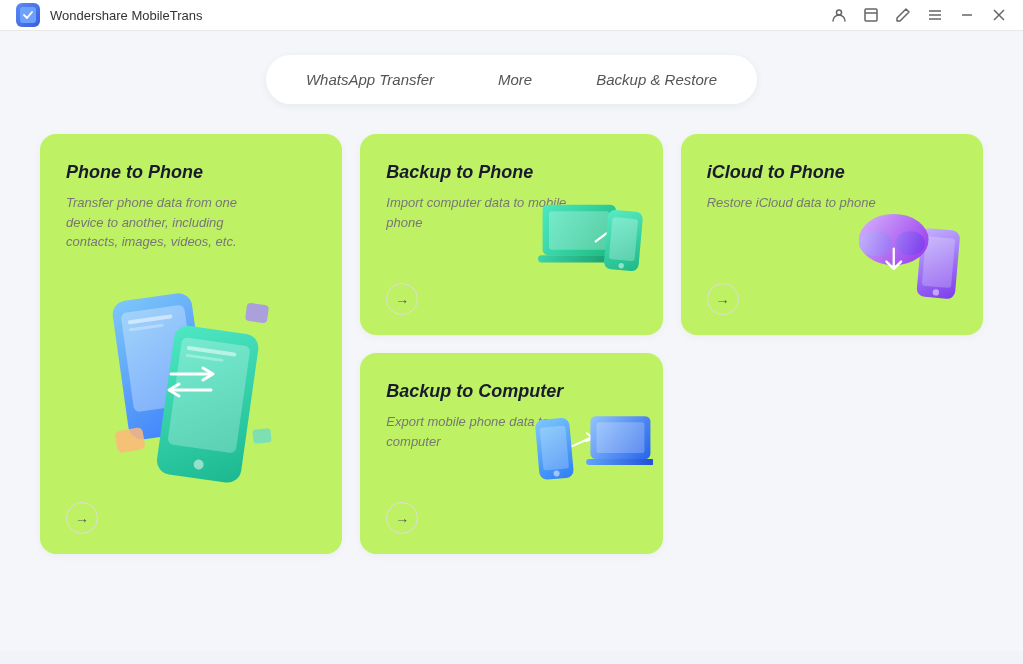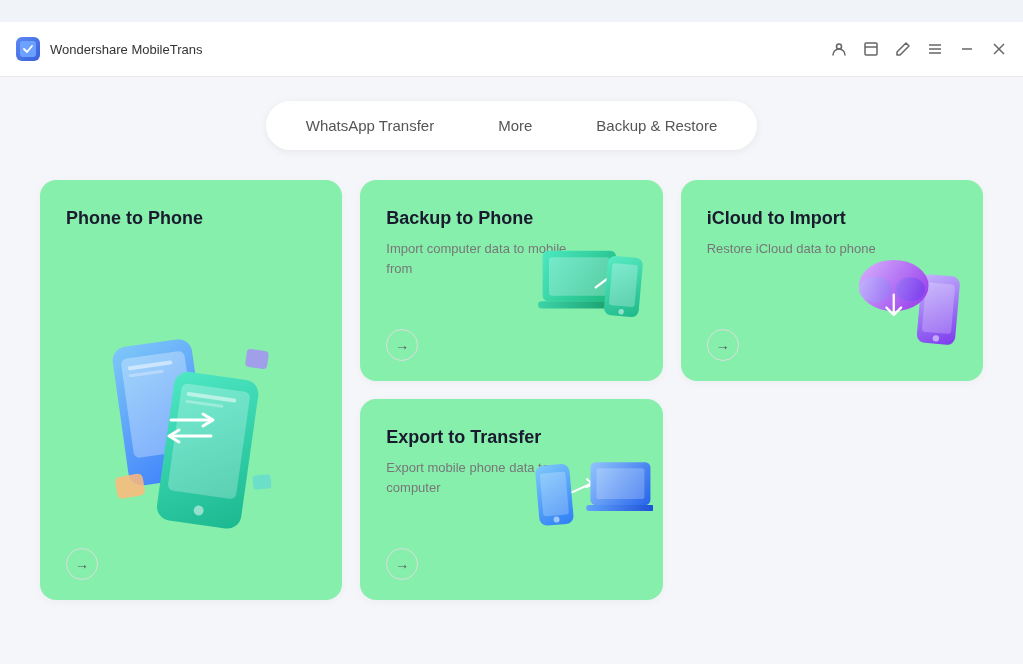--- a/index.html
+++ b/index.html
@@ -11,23 +11,22 @@
       overflow: hidden;
     }
 
     
     .titlebar {
       display: flex;
       align-items: center;
       justify-content: space-between;
       background: #ffffff;
       padding: 0 16px;
-      height: 55px;
+      height: 31px;
       border-bottom: 1px solid #e8e8e8;
-      margin-top: 22px;
     }
     .titlebar-left {
       display: flex;
       align-items: center;
       gap: 10px;
     }
     .app-icon {
       width: 24px;
       height: 24px;
       border-radius: 6px;
@@ -63,20 +62,21 @@
       width: 16px;
       height: 16px;
     }
 
     
     .main {
       background: #f5f6fa;
       padding: 24px 40px 30px 40px;
       height: calc(664px - 44px);
       overflow: hidden;
+      font-style: italic;
     }
 
     
     .tab-nav {
       display: flex;
       align-items: center;
       justify-content: center;
       gap: 0;
       background: #ffffff;
       border-radius: 50px;
@@ -102,21 +102,21 @@
 
     
     .cards-grid {
       display: grid;
       grid-template-columns: 1fr 1fr 1fr;
       grid-template-rows: auto auto;
       gap: 18px;
     }
 
     .card {
-      background: #86efac;
+      background: #bef264;
       border-radius: 16px;
       padding: 28px 26px 20px 26px;
       position: relative;
       overflow: hidden;
       cursor: pointer;
       box-shadow: 0 2px 8px rgba(0,0,0,0.04);
       transition: box-shadow 0.2s;
       min-height: 200px;
     }
 
@@ -251,20 +251,21 @@
   <div class="tab-nav">
     <div class="tab-item">WhatsApp Transfer</div>
     <div class="tab-item">More</div>
     <div class="tab-item">Backup &amp; Restore</div>
   </div>
 
   <div class="cards-grid">
 
     <div class="card card-large">
       <div class="card-title">Phone to Phone</div>
+      <div class="card-desc">Transfer phone data from one device to another, including contacts, images, videos, etc.</div>
 
       <div class="phone-to-phone-illustration">
         <svg width="210" height="240" viewBox="0 0 210 240" fill="none" xmlns="http://www.w3.org/2000/svg">
 
           <g transform="translate(10, 30) rotate(-8)">
             <rect x="10" y="0" width="80" height="140" rx="14" fill="url(#bluePhone)"></rect>
             <rect x="18" y="12" width="64" height="100" rx="6" fill="rgba(255,255,255,0.3)"></rect>
             <circle cx="50" cy="128" r="5" fill="rgba(255,255,255,0.5)"></circle>
 
             <rect x="24" y="20" width="45" height="4" rx="2" fill="rgba(255,255,255,0.5)"></rect>
@@ -304,21 +305,21 @@
           <rect x="155" y="30" width="22" height="18" rx="4" fill="#a78bfa" opacity="0.8" transform="rotate(8, 166, 39)"></rect>
           <rect x="162" y="155" width="18" height="14" rx="3" fill="#60d8d4" opacity="0.7" transform="rotate(-5, 171, 162)"></rect>
         </svg>
       </div>
 
       <div class="card-arrow">→</div>
     </div>
 
     <div class="card">
       <div class="card-title">Backup to Phone</div>
-      <div class="card-desc">Import computer data to mobile from</div>
+      <div class="card-desc">Import computer data to mobile phone</div>
 
       <svg class="illus-import" viewBox="0 0 130 120" fill="none">
 
         <g transform="translate(5, 10)">
           <rect x="5" y="5" width="80" height="55" rx="6" fill="url(#laptopTeal)"></rect>
           <rect x="12" y="12" width="66" height="42" rx="3" fill="rgba(255,255,255,0.25)"></rect>
           <rect x="0" y="60" width="90" height="8" rx="4" fill="url(#laptopBase)"></rect>
           <defs>
             <linearGradient id="laptopTeal" x1="5" y1="5" x2="85" y2="60" gradientUnits="userSpaceOnUse">
               <stop offset="0%" stop-color="#4de8c0"></stop>
@@ -344,21 +345,21 @@
               <stop offset="100%" stop-color="#1db888"></stop>
             </linearGradient>
           </defs>
         </g>
       </svg>
 
       <div class="card-arrow">→</div>
     </div>
 
     <div class="card">
-      <div class="card-title">iCloud to Import</div>
+      <div class="card-title">iCloud to Phone</div>
       <div class="card-desc">Restore iCloud data to phone</div>
 
       <svg class="illus-icloud" viewBox="0 0 130 120" fill="none">
 
         <g transform="translate(75, 40) rotate(5)">
           <rect x="0" y="0" width="42" height="75" rx="9" fill="url(#iPhoneGrad)"></rect>
           <rect x="5" y="9" width="32" height="54" rx="4" fill="rgba(255,255,255,0.22)"></rect>
           <circle cx="21" cy="69" r="3.5" fill="rgba(255,255,255,0.5)"></circle>
           <defs>
             <linearGradient id="iPhoneGrad" x1="0" y1="0" x2="42" y2="75" gradientUnits="userSpaceOnUse">
@@ -385,21 +386,21 @@
               <stop offset="100%" stop-color="#7c3aed"></stop>
             </linearGradient>
           </defs>
         </g>
       </svg>
 
       <div class="card-arrow">→</div>
     </div>
 
     <div class="card">
-      <div class="card-title">Export to Transfer</div>
+      <div class="card-title">Backup to Computer</div>
       <div class="card-desc">Export mobile phone data to computer</div>
 
       <svg class="illus-export" viewBox="0 0 140 120" fill="none">
 
         <g transform="translate(2, 15) rotate(-5)">
           <rect x="0" y="0" width="40" height="70" rx="9" fill="url(#exportPhone)"></rect>
           <rect x="5" y="9" width="30" height="50" rx="3" fill="rgba(255,255,255,0.22)"></rect>
           <circle cx="20" cy="64" r="3.5" fill="rgba(255,255,255,0.5)"></circle>
           <defs>
             <linearGradient id="exportPhone" x1="0" y1="0" x2="40" y2="70" gradientUnits="userSpaceOnUse">

